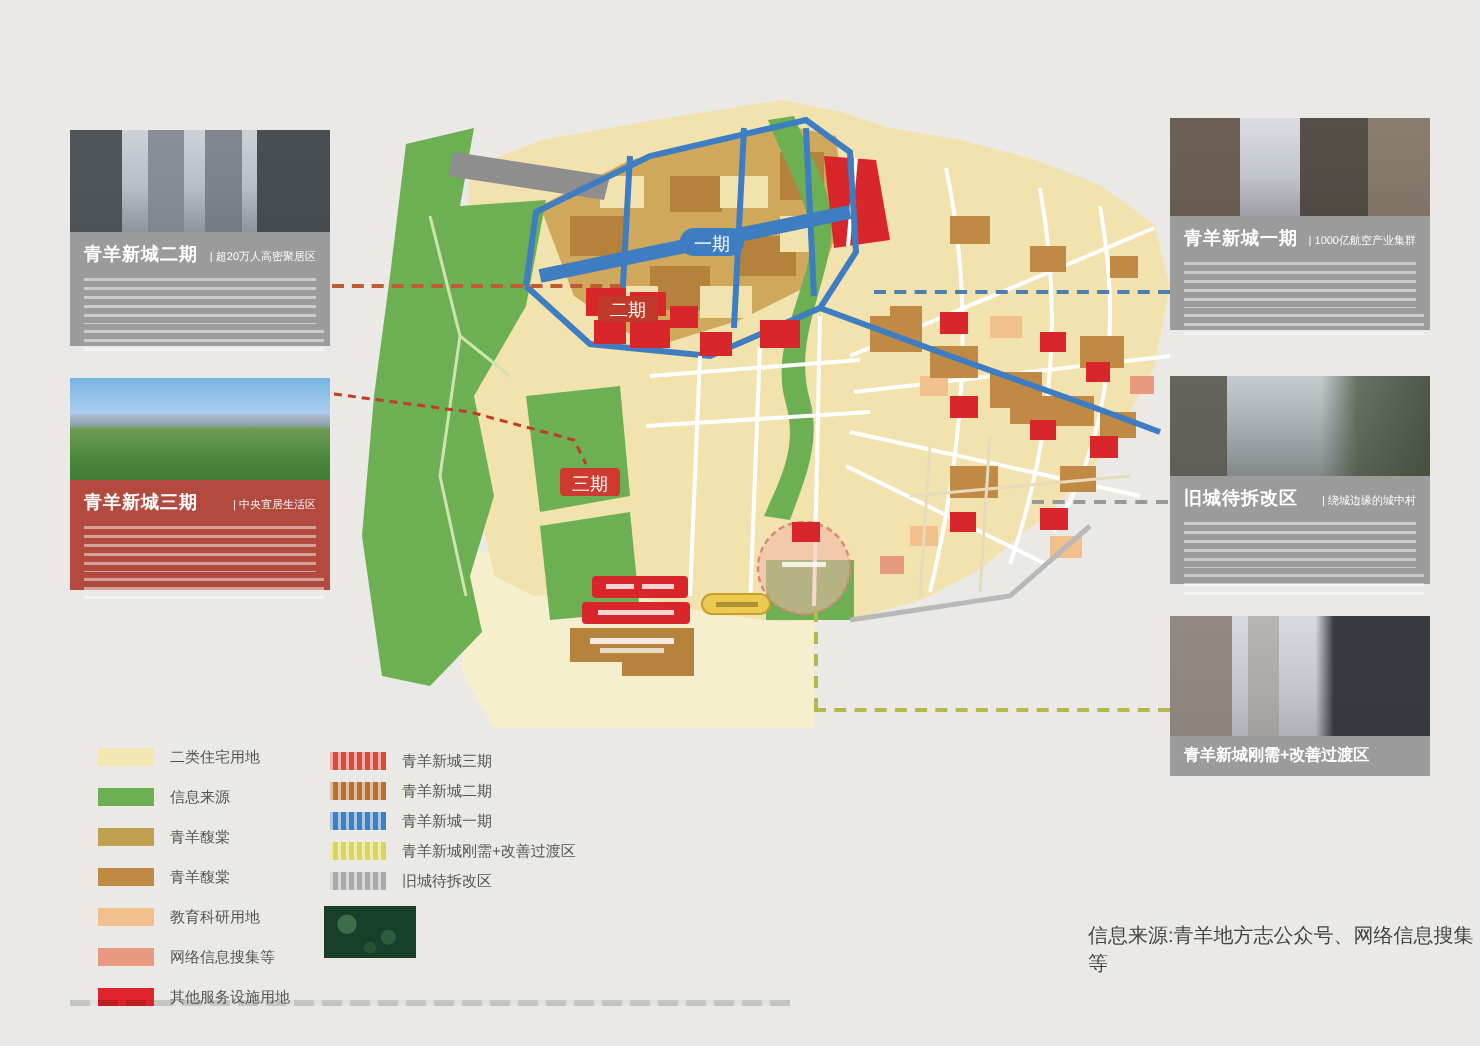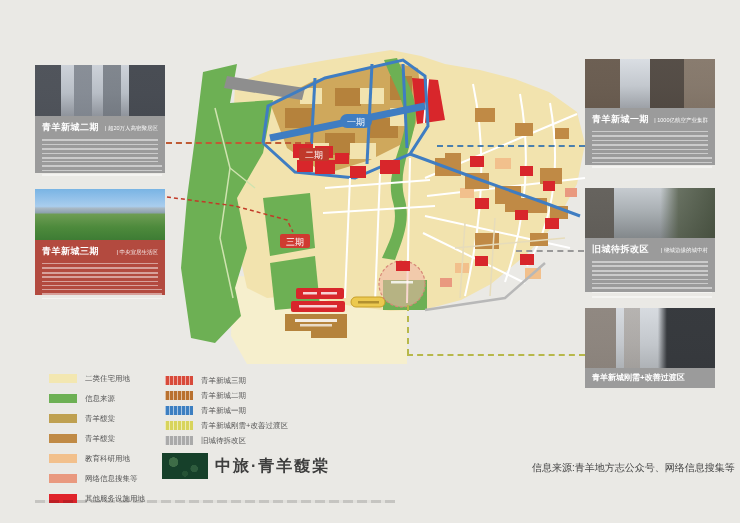--- a/index.html
+++ b/index.html
@@ -54,21 +54,21 @@
   .striped{background-image:repeating-linear-gradient(90deg,rgba(255,255,255,.55) 0 1.5px,transparent 1.5px 4px);}
   .llabel{font-size:7.5px;color:#555;white-space:nowrap;}
 
   
   .brandimg{position:absolute;left:162px;top:453px;width:46px;height:26px;background-color:#16402a;
     background-image:radial-gradient(circle at 25% 35%,rgba(95,145,95,.55) 0 12%,transparent 13%),
                      radial-gradient(circle at 70% 60%,rgba(75,125,85,.45) 0 10%,transparent 11%),
                      radial-gradient(circle at 50% 80%,rgba(60,110,70,.4) 0 9%,transparent 10%);z-index:2;}
   .brandname{position:absolute;left:215px;top:453px;height:26px;display:flex;align-items:center;
     font-size:16px;font-weight:600;letter-spacing:2px;color:#3d3d3d;z-index:2;}
-  .source{position:absolute;left:532px;top:461px;font-size:10px;color:#454545;z-index:2;}
+  .source{position:absolute;left:544px;top:461px;font-size:10px;color:#454545;z-index:2;}
   .fineprint{position:absolute;left:35px;top:500px;width:360px;height:3px;opacity:.45;
     background:repeating-linear-gradient(90deg,rgba(0,0,0,.35) 0 10px,rgba(0,0,0,.08) 10px 14px);z-index:2;}
 </style>
 </head>
 <body>
 
 <div id="stage">
 
   <svg style="position:absolute;left:175px;top:48px;z-index:1;" width="415" height="345" viewBox="0 0 415 345">
 
@@ -318,16 +318,15 @@
       <span class="sw striped" style="background-color: rgb(216, 212, 92);"></span>
       <span class="llabel">青羊新城刚需+改善过渡区</span>
       </div>
     <div class="lrow">
       <span class="sw striped" style="background-color: rgb(170, 170, 170);"></span>
       <span class="llabel">旧城待拆改区</span>
       </div>
   </div>
 
   <div class="brandimg"></div>
-  <div class="brandname">中旅·青羊馥棠</div>
   <div class="source">信息来源:青羊地方志公众号、网络信息搜集等</div>
   <div class="fineprint"></div>
 </div>
 
 </body></html>

